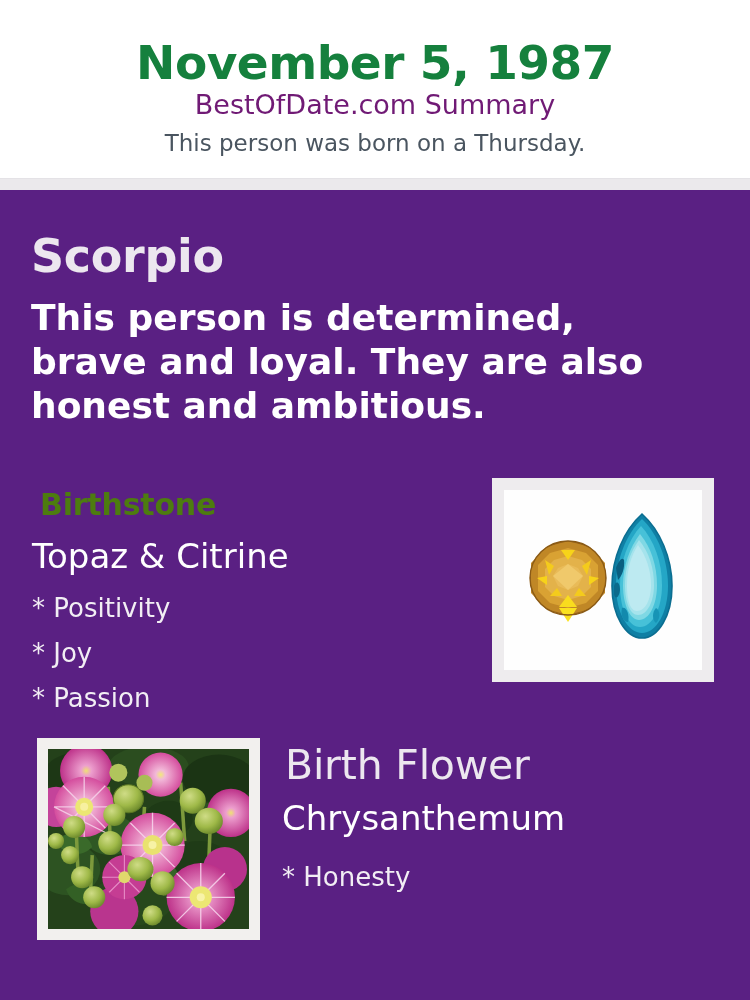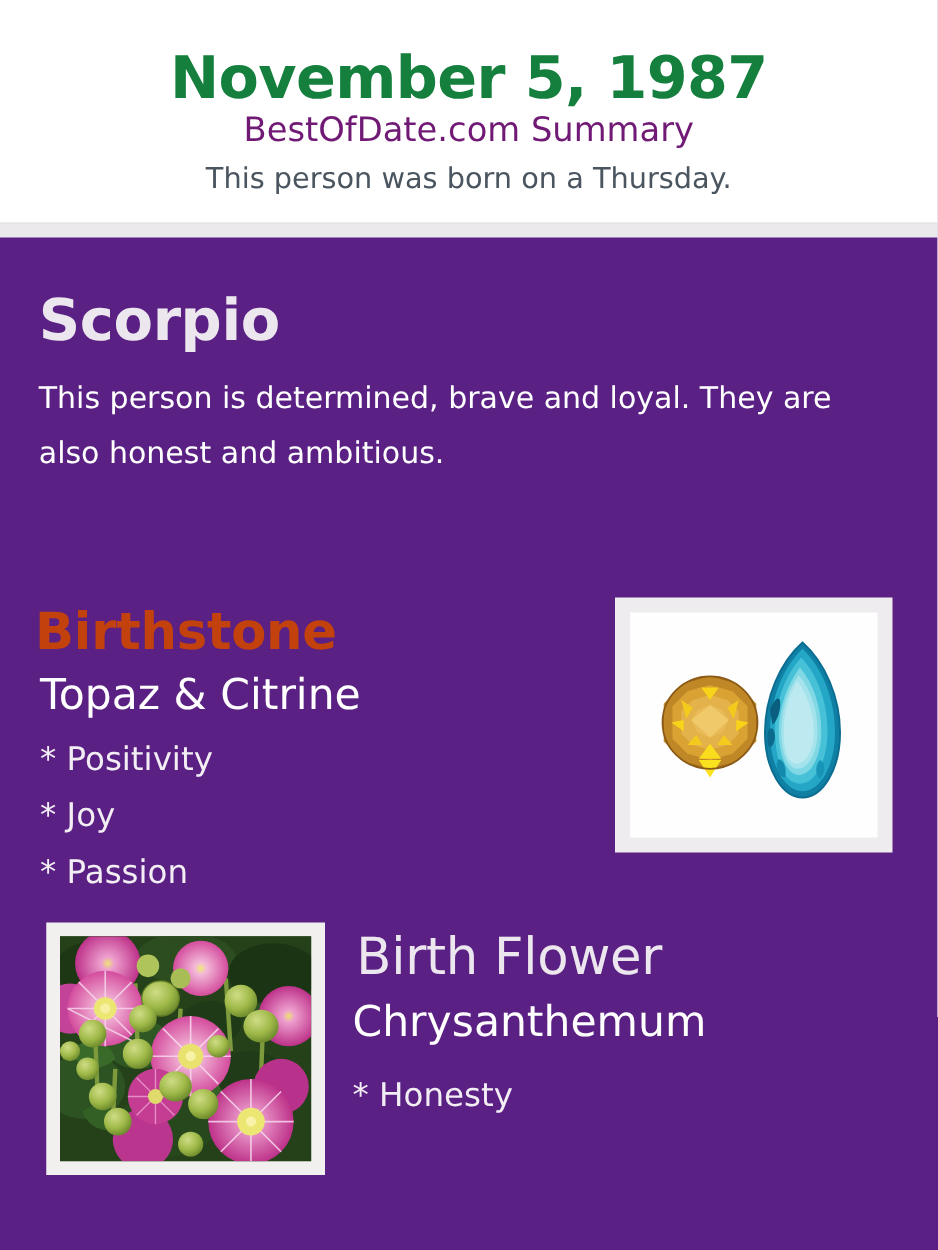--- a/index.html
+++ b/index.html
@@ -97,34 +97,34 @@
     color: #ece7ef;
     letter-spacing: -0.3px;
     line-height: 56px;
     white-space: nowrap;
   }
   .sign-desc {
     position: absolute;
     left: 31px;
     top: 296px;
     width: 672px;
-    font-size: 24px;
-    font-weight: normal;
+    font-size: 36px;
+    font-weight: bold;
     color: #ffffff;
     line-height: 44px;
   }
 
   
   .stone-title {
     position: absolute;
-    left: 28px;
+    left: 40px;
     top: 480px;
-    font-size: 41px;
+    font-size: 30px;
     font-weight: bold;
-    color: #c2410c;
+    color: #4d7c0f;
     letter-spacing: -0.2px;
     line-height: 50px;
     white-space: nowrap;
   }
   .stone-name {
     position: absolute;
     left: 32px;
     top: 535px;
     font-size: 34px;
     font-weight: normal;

